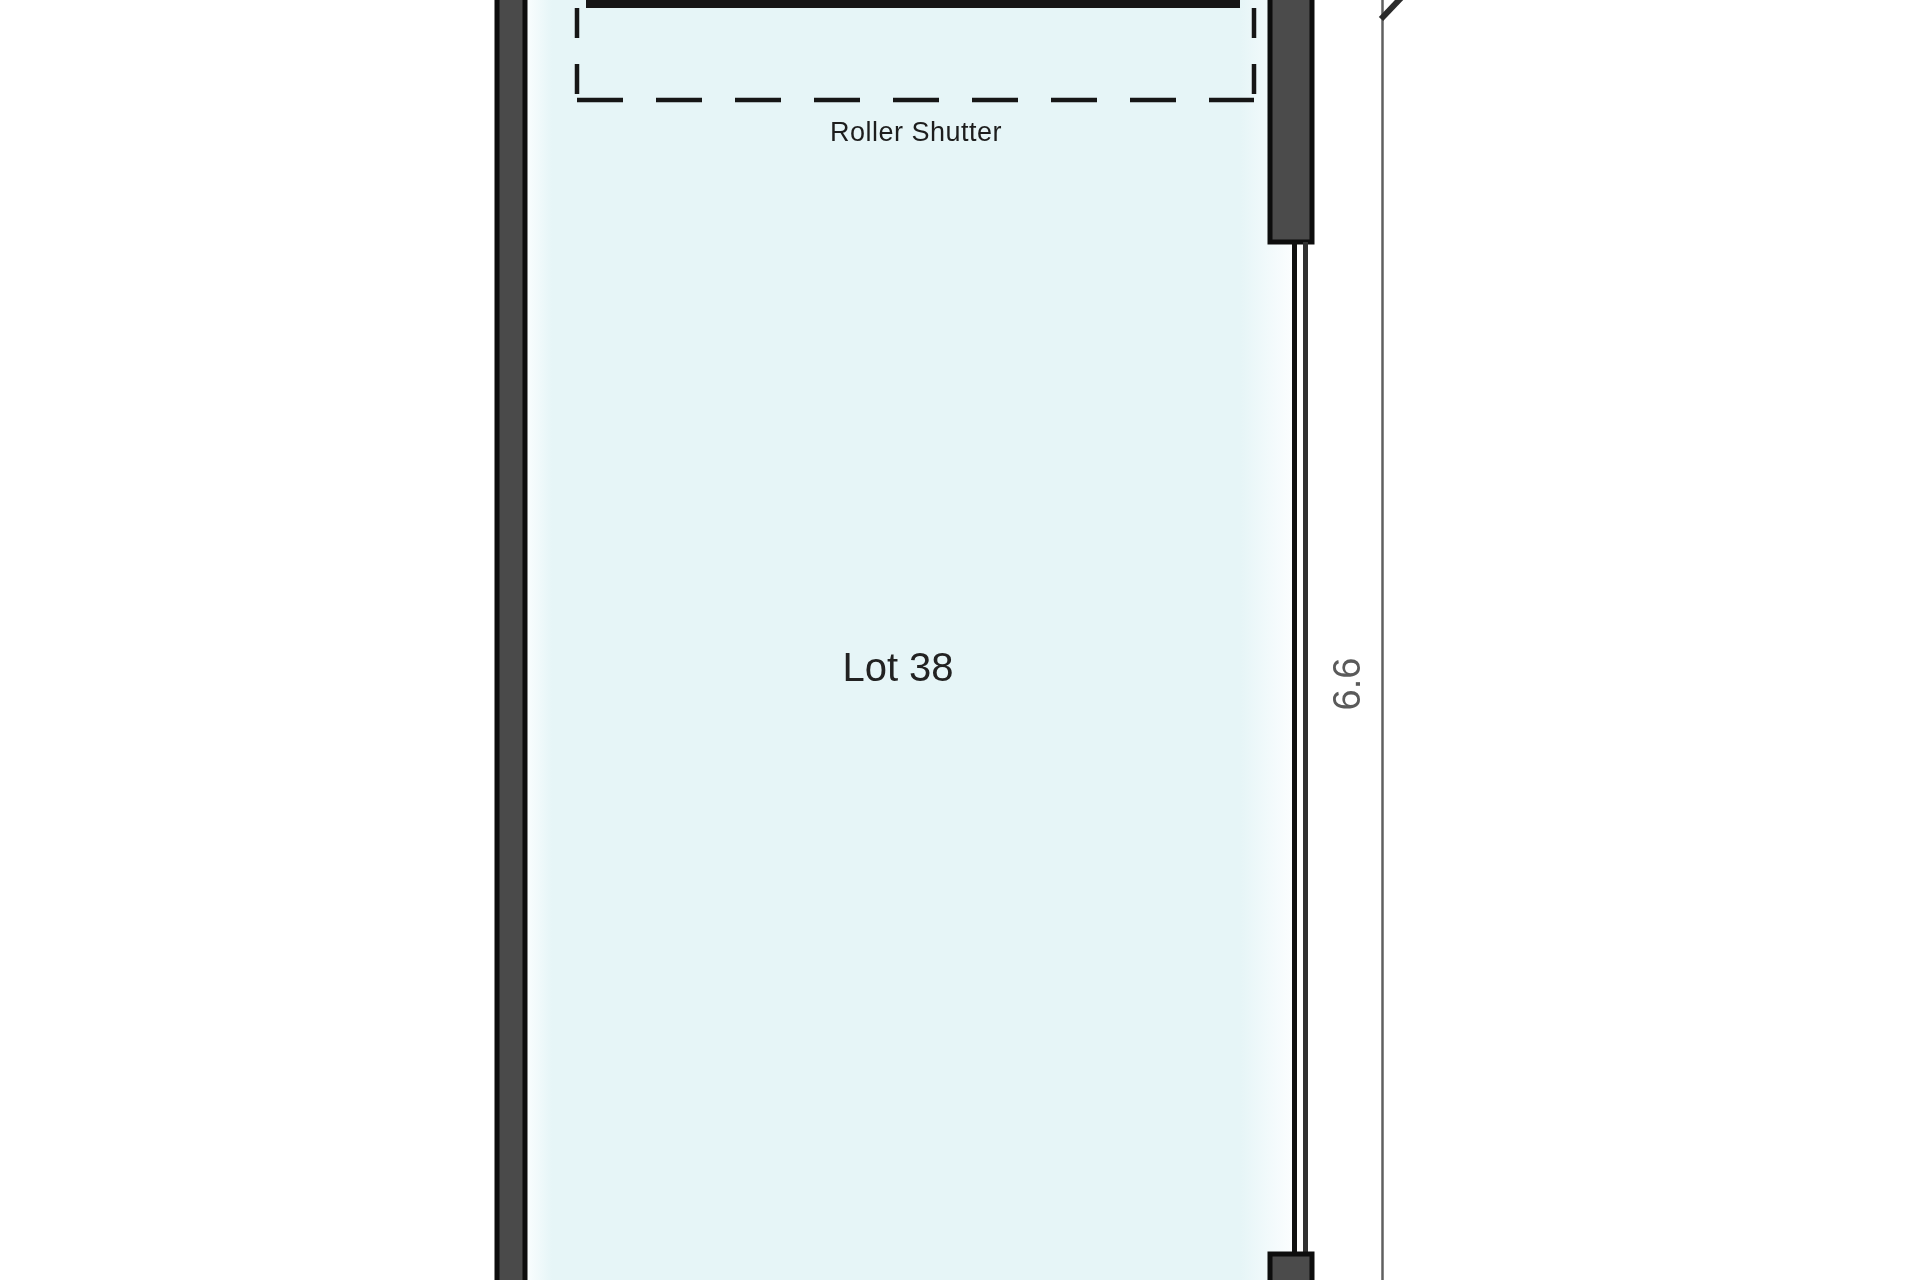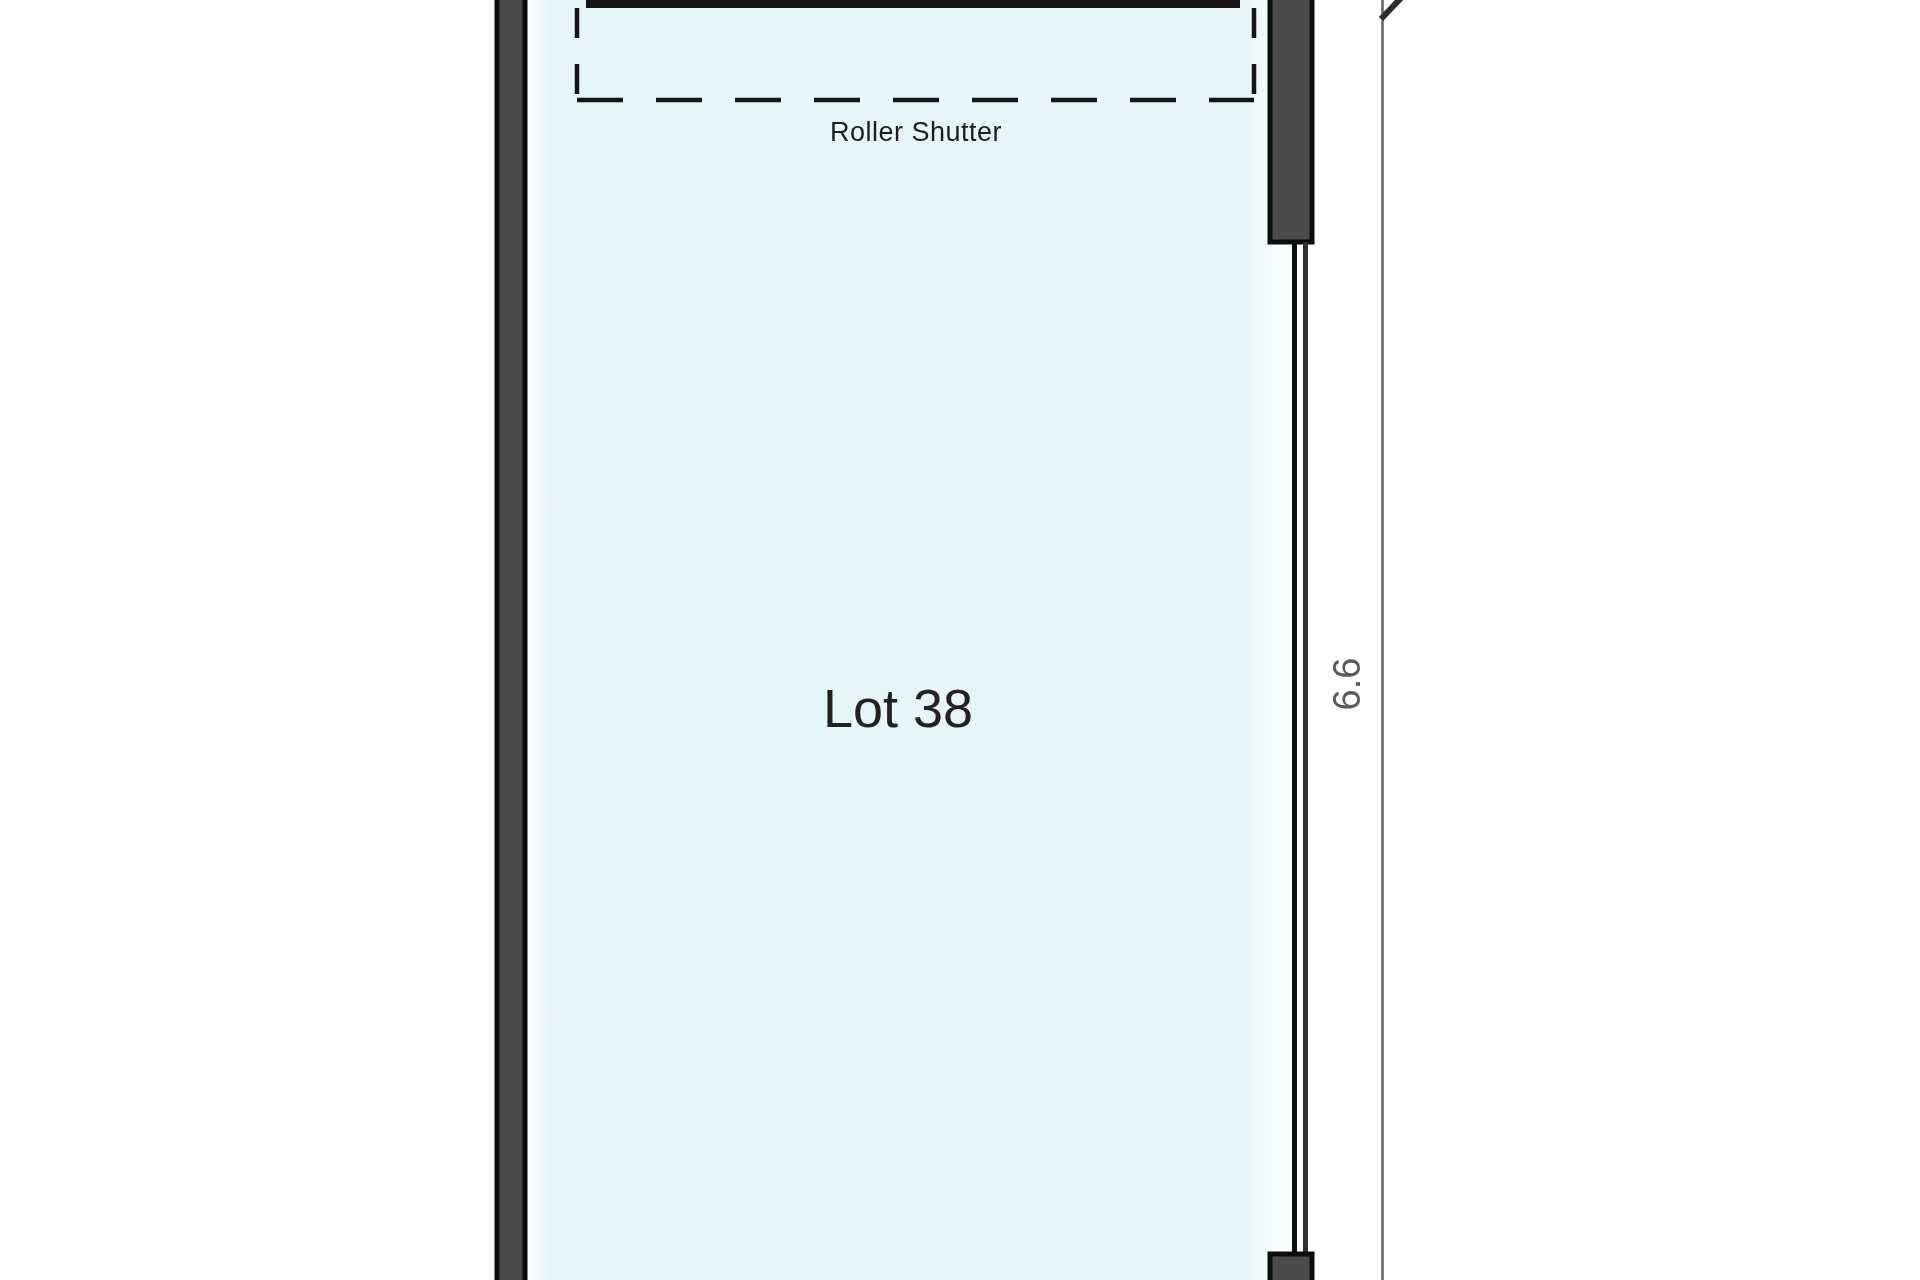--- a/index.html
+++ b/index.html
@@ -32,22 +32,22 @@
     user-select: none;
   }
   #roller-shutter-label {
     left: 916px;
     top: 132px;
     font-size: 27px;
     letter-spacing: 0.5px;
   }
   #lot-label {
     left: 898px;
-    top: 708px;
-    font-size: 54px;
+    top: 667px;
+    font-size: 40px;
     color: #222222;
   }
   #dimension-label {
     left: 1347px;
     top: 684px;
     font-size: 38px;
     color: #5a5a5a;
     transform: translate(-50%, -50%) rotate(-90deg);
   }
 </style>

